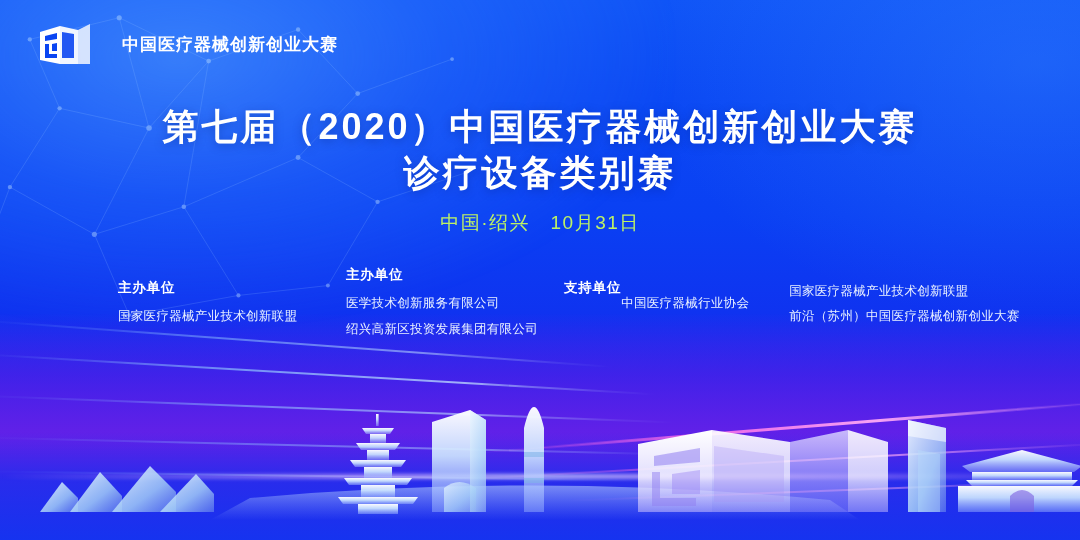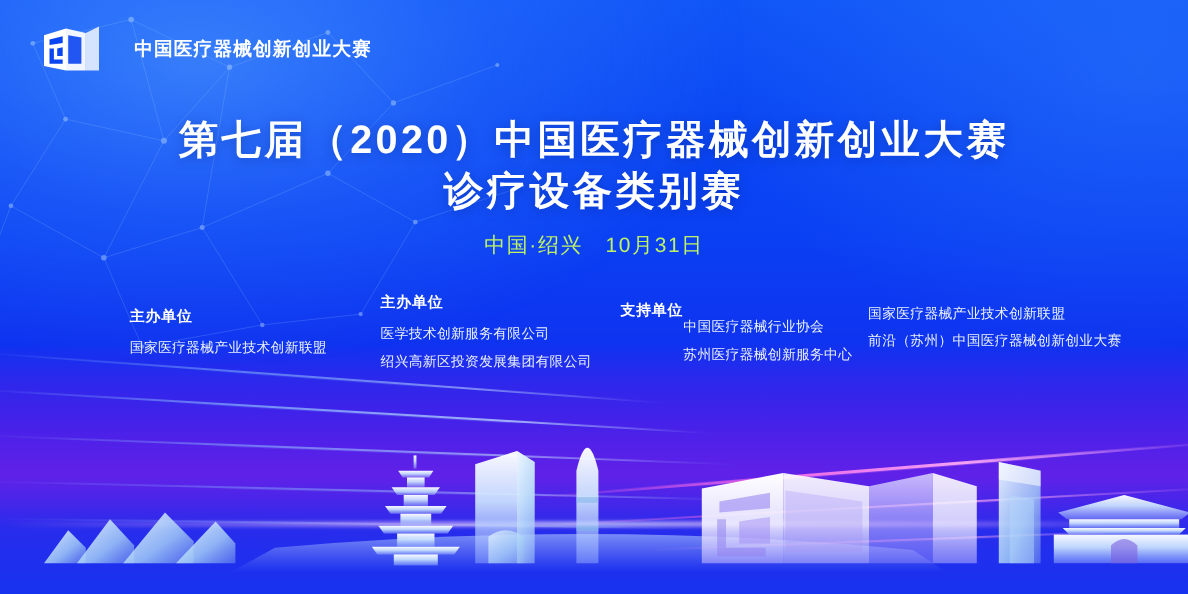--- a/index.html
+++ b/index.html
@@ -344,21 +344,20 @@
       <div class="col-title">主办单位</div>
       <div class="col-item">医学技术创新服务有限公司</div>
       <div class="col-item">绍兴高新区投资发展集团有限公司</div>
     </div>
 
     <div class="col sup-wrap">
       <div class="col-title">支持单位</div>
       <div class="sup-rows">
         <div class="col sup-a">
           <div class="col-item">中国医疗器械行业协会</div>
-          <div class="col-item">苏州医疗器械创新服务中心</div>
         </div>
         <div class="col sup-b">
           <div class="col-item">国家医疗器械产业技术创新联盟</div>
           <div class="col-item">前沿（苏州）中国医疗器械创新创业大赛</div>
         </div>
       </div>
     </div>
 
   </div>
 

